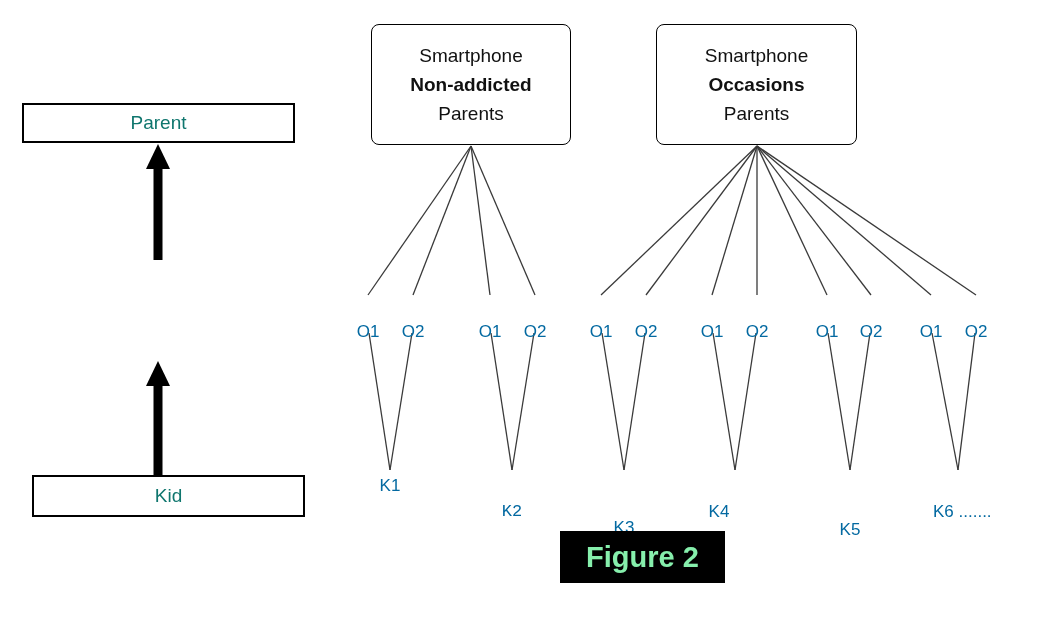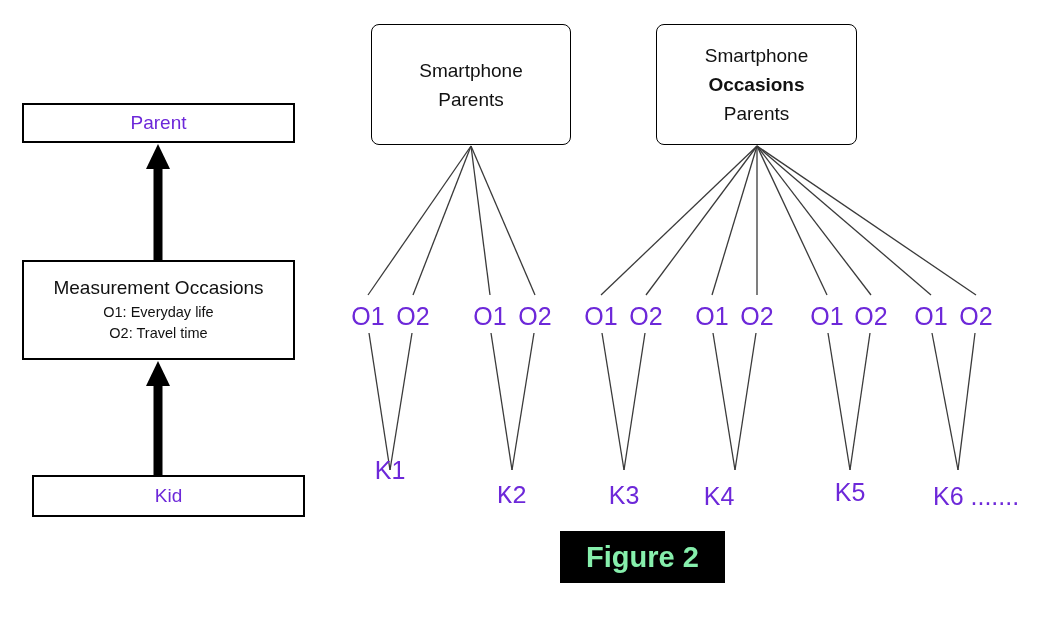--- a/index.html
+++ b/index.html
@@ -9,40 +9,41 @@
     position:relative; width:1054px; height:620px;
     background:#ffffff; overflow:hidden;
   }
   .svg-layer { position:absolute; left:0; top:0; width:1054px; height:620px; }
 
   .rect-box {
     position:absolute; background:#fff; border:2px solid #000;
     display:flex; align-items:center; justify-content:center;
     text-align:center;
   }
-  .box-label { font-size:19px; color:#6d28d9; }
+  .box-label { font-size:19px; color:#0f766e; }
 
   .measure-box {
     position:absolute; background:#fff; border:2px solid #000;
     display:flex; flex-direction:column; align-items:center; justify-content:center;
     text-align:center;
   }
   .measure-title { font-size:19px; margin-bottom:3px; }
   .measure-sub { font-size:14.5px; line-height:21px; }
 
   .group-box {
     position:absolute; background:#fff; border:1.5px solid #000; border-radius:8px;
     display:flex; flex-direction:column; align-items:center; justify-content:center;
     text-align:center; font-size:19px; line-height:29px;
   }
   .group-line-bold { font-weight:bold; }
 
   .o-label, .k-label {
-    position:absolute; font-size:25px; color:#6d28d9; white-space:nowrap;
+    position:absolute; font-size:17px; color:#0369a1; white-space:nowrap;
     transform:translateX(-50%);
+    margin-top:20px;
   }
   .k-label-last { transform:none; }
 
   .figure-caption {
     position:absolute; left:560px; top:531px; width:165px; height:52px;
     background:#000; color:#86efac; display:flex; align-items:center; justify-content:center;
     font-size:29px; font-weight:bold;
   }
 </style>
 </head>
@@ -92,32 +93,28 @@
     <g>
       <line x1="158" y1="260" x2="158" y2="167" stroke="#000" stroke-width="9"></line>
       <polygon points="158,144 146,169 170,169" fill="#000"></polygon>
     </g>
   </svg>
 
   <div class="rect-box" style="left:22px; top:103px; width:273px; height:40px;">
     <span class="box-label">Parent</span>
   </div>
 
-  <div class="measure-box" style="left:22px; top:260px; width:273px; height:100px;">
-    <span class="measure-title">Measurement Occasions</span>
-    <span class="measure-sub">O1: Everyday life</span>
-    <span class="measure-sub">O2: Travel time</span>
-  </div>
 
   <div class="rect-box" style="left:32px; top:475px; width:273px; height:42px;">
     <span class="box-label">Kid</span>
   </div>
 
   <div class="group-box" style="left:371px; top:24px; width:200px; height:121px;">
     <span>Smartphone</span>
+    <span class="group-line-bold">Non-addicted</span>
     <span>Parents</span>
   </div>
 
   <div class="group-box" style="left:656px; top:24px; width:201px; height:121px;">
     <span>Smartphone</span>
     <span class="group-line-bold">Occasions</span>
     <span>Parents</span>
   </div>
 
   <span class="o-label" style="left:368px; top:302px;">O1</span>
@@ -128,22 +125,22 @@
   <span class="o-label" style="left:646px; top:302px;">O2</span>
   <span class="o-label" style="left:712px; top:302px;">O1</span>
   <span class="o-label" style="left:757px; top:302px;">O2</span>
   <span class="o-label" style="left:827px; top:302px;">O1</span>
   <span class="o-label" style="left:871px; top:302px;">O2</span>
   <span class="o-label" style="left:931px; top:302px;">O1</span>
   <span class="o-label" style="left:976px; top:302px;">O2</span>
 
   <span class="k-label" style="left:390px; top:456px;">K1</span>
   <span class="k-label" style="left:512px; top:482px;font-family:Liberation Mono, monospace;">K2</span>
-  <span class="k-label" style="left:624px; top:481px;">K3</span>
+  <span class="k-label" style="left:624px; top:498px;">K3</span>
   <span class="k-label" style="left:719px; top:482px;">K4</span>
-  <span class="k-label" style="left:850px; top:478px;text-align:right;">K5</span>
+  <span class="k-label" style="left:850px; top:500px;text-align:right;">K5</span>
   <span class="k-label k-label-last" style="left:933px; top:482px;">K6 .......</span>
 
   <div class="figure-caption">
     <span>Figure 2</span>
   </div>
 
 </div>
 
 </body></html>

